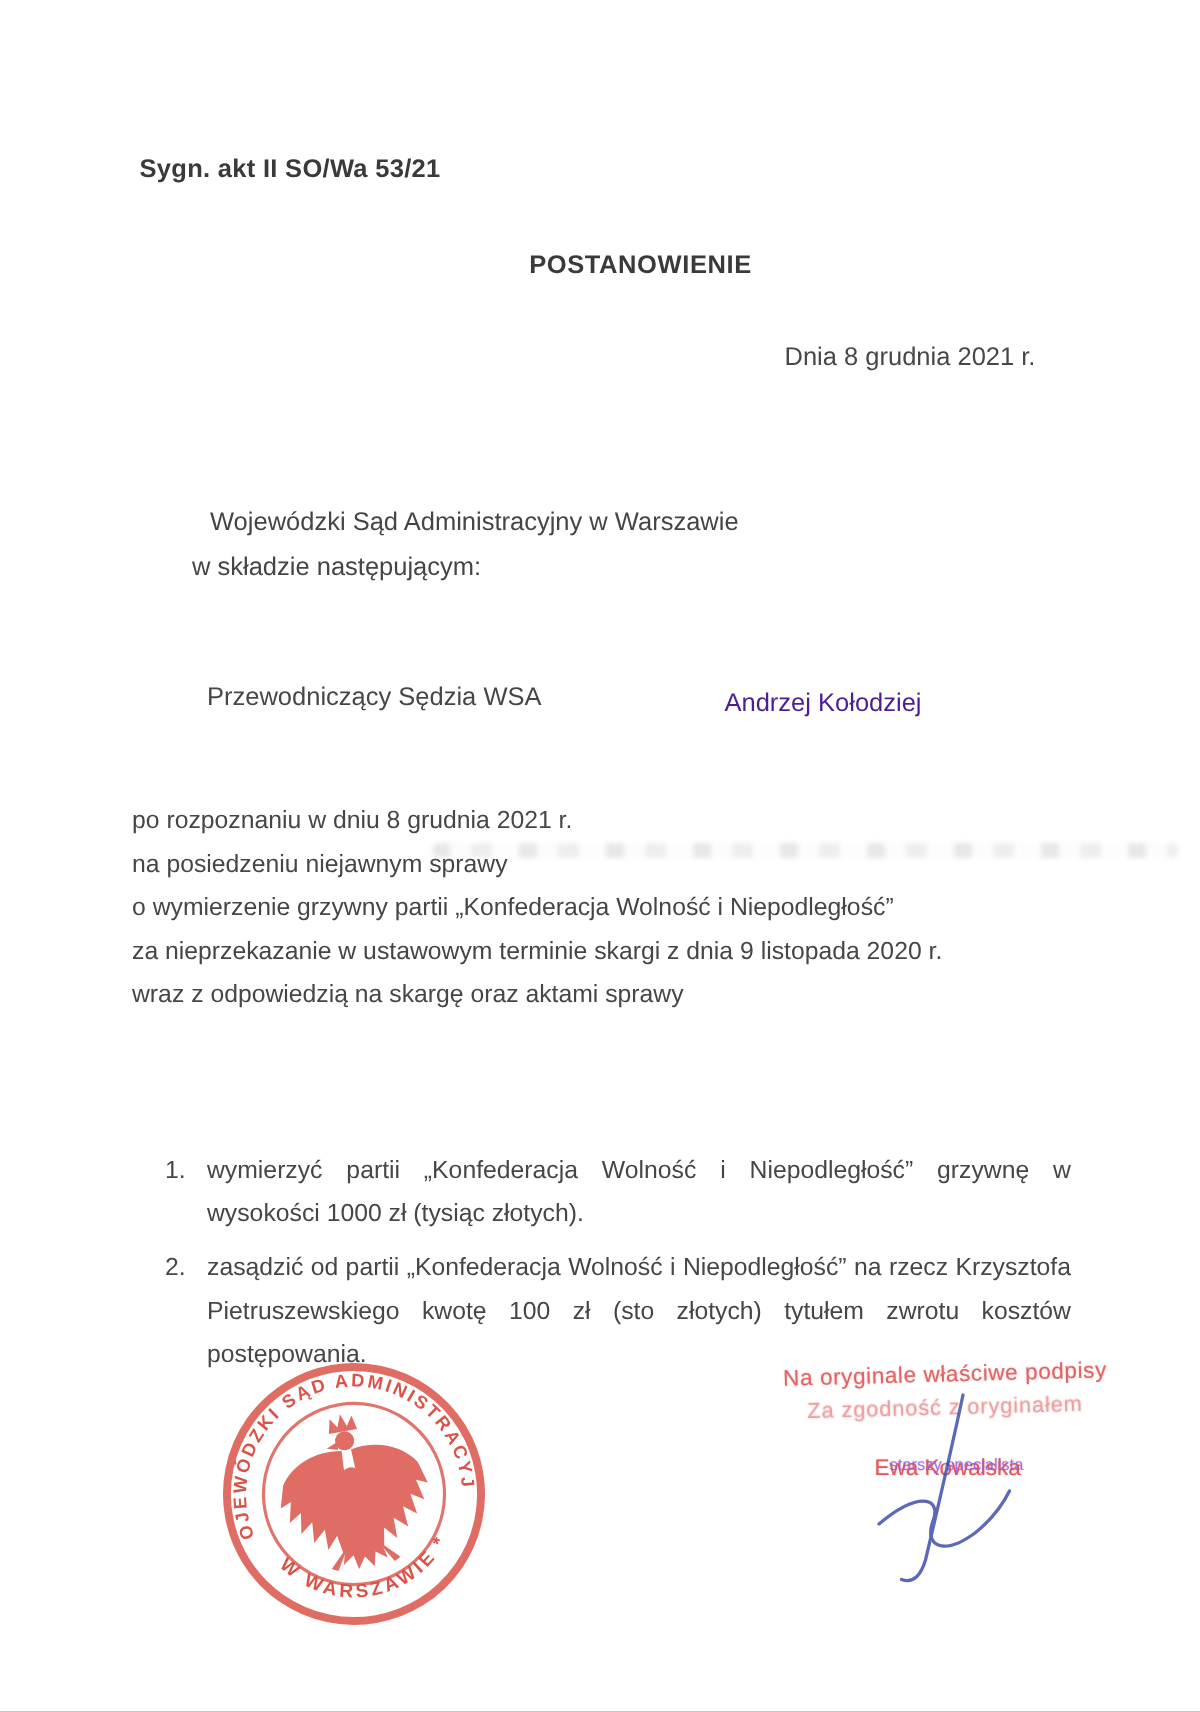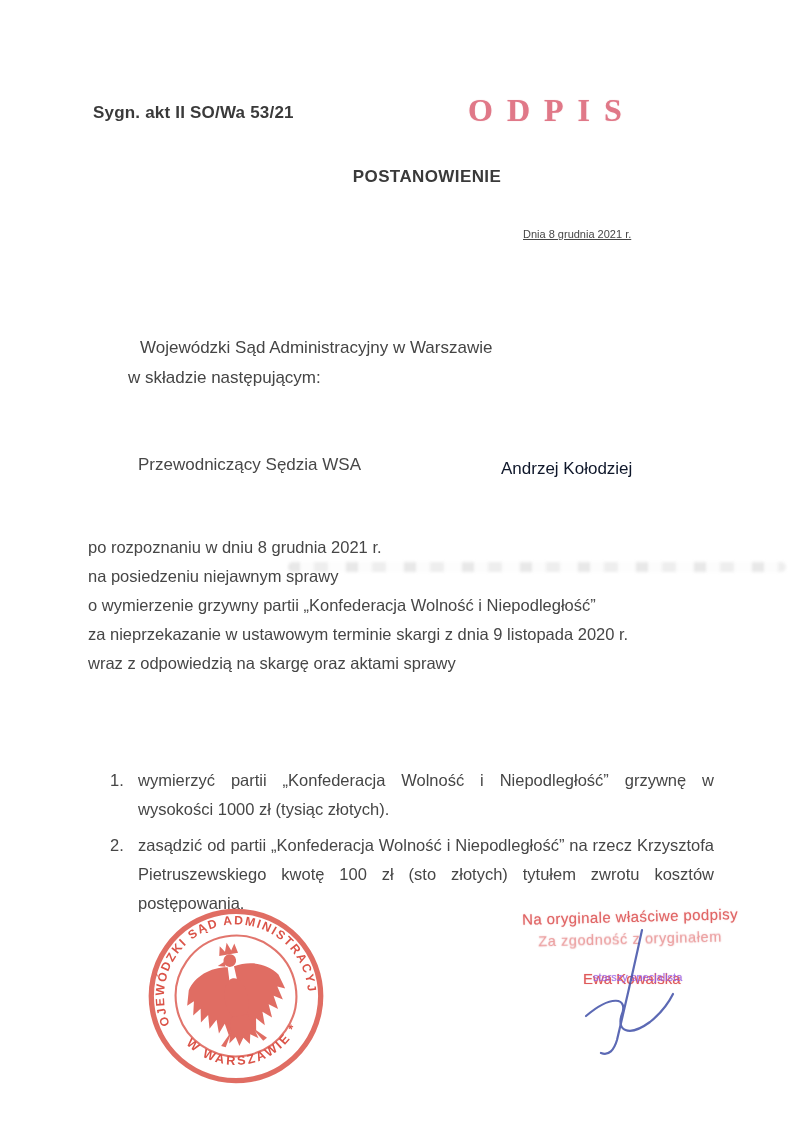--- a/index.html
+++ b/index.html
@@ -29,26 +29,26 @@
   }
   .doc-title{
     left:0;top:167px;width:800px;
     text-align:center;
     transform:translateX(27px);
     font-size:17px;font-weight:bold;
     letter-spacing:.4px;color:#3a3a3a;
   }
   .date-line{
     left:523px;top:228px;
-    font-size:11px;color:#474747;text-decoration:underline;
+    font-size:17px;color:#474747;
   }
   .court-name{left:140px;top:338px;font-size:17px;color:#454545;}
   .composition-intro{left:128px;top:368px;font-size:17px;color:#454545;}
   .presiding-label{left:138px;top:455px;font-size:17px;color:#474747;}
-  .presiding-judge{left:483px;top:459px;font-size:17px;color:#0f172a;margin-left:18px;}
+  .presiding-judge{left:483px;top:459px;font-size:17px;color:#4c1d95;}
   .recitals{
     left:88px;top:533px;width:650px;
     font-size:16.5px;line-height:29px;color:#464646;
   }
   .recital-line{white-space:nowrap;}
   .scan-smudge{
     left:288px;top:562px;width:498px;height:10px;
     background:repeating-linear-gradient(90deg,
       rgba(125,125,125,.18) 0 12px, rgba(170,170,170,.04) 12px 26px,
       rgba(135,135,135,.14) 26px 40px, rgba(180,180,180,.03) 40px 58px);
@@ -102,21 +102,20 @@
   }
   .signature-svg{left:572px;top:924px;}
 </style>
 </head>
 <body>
 
 <div class="page">
 
   <div class="abs case-number">Sygn. akt II SO/Wa 53/21</div>
 
-  <div class="abs odpis">ODPIS</div>
 
   <div class="abs doc-title">POSTANOWIENIE</div>
 
   <div class="abs date-line">Dnia 8 grudnia 2021 r.</div>
 
   <div class="abs court-name">Wojewódzki Sąd Administracyjny w Warszawie</div>
   <div class="abs composition-intro">w składzie następującym:</div>
 
   <div class="abs presiding-label">Przewodniczący Sędzia WSA</div>
   <div class="abs presiding-judge">Andrzej Kołodziej</div>

